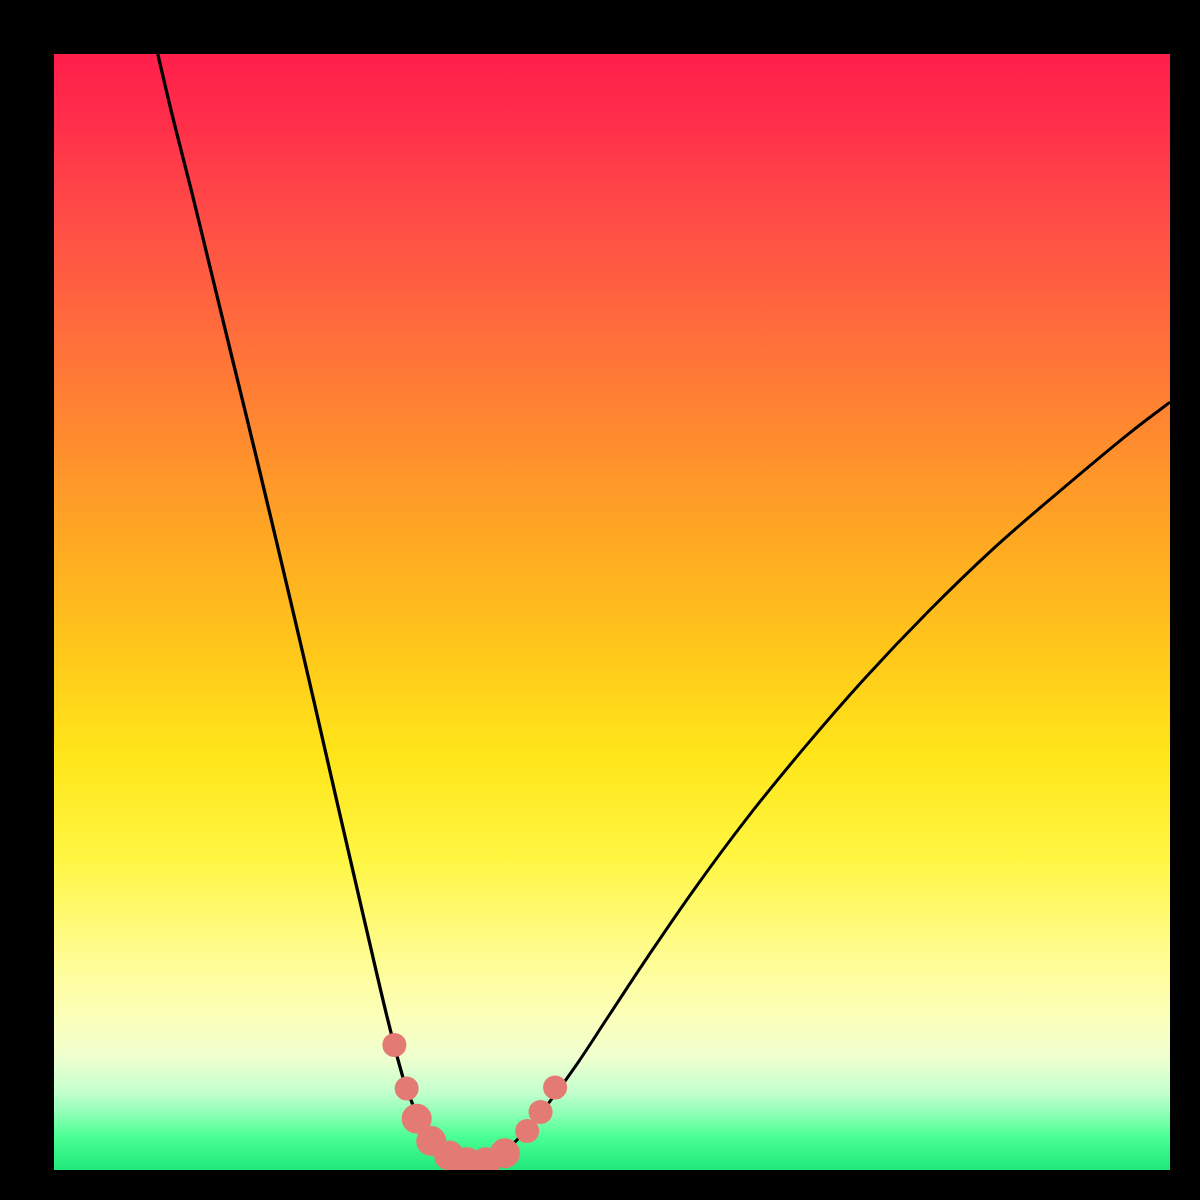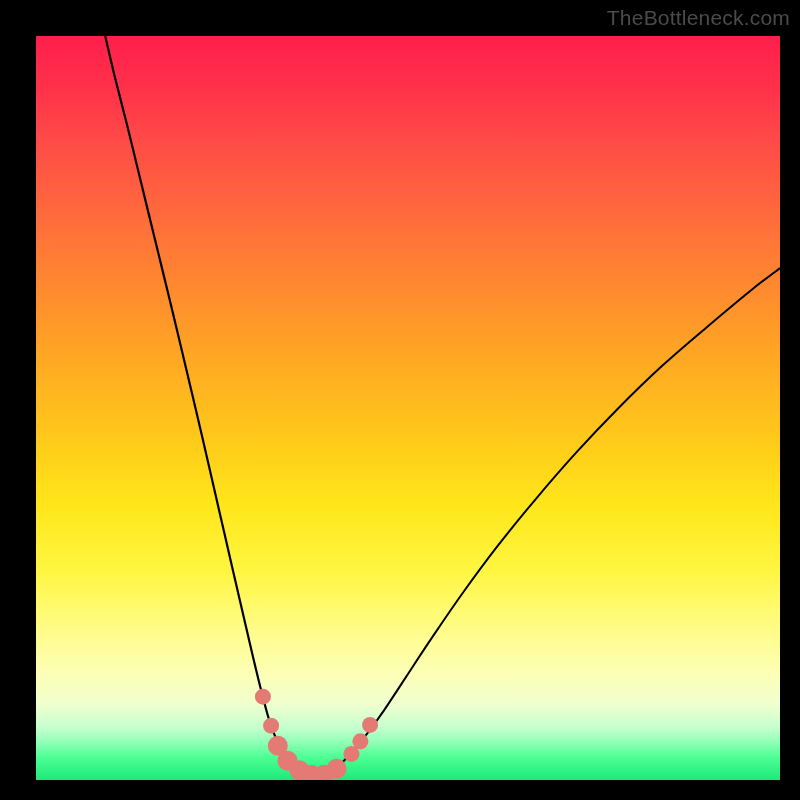--- a/index.html
+++ b/index.html
@@ -82,14 +82,13 @@
           <circle cx="263.38" cy="734.33" r="10" fill="#e47a74"></circle>
           <circle cx="275.28" cy="738.79" r="10" fill="#e47a74"></circle>
           <circle cx="287.93" cy="738.79" r="10" fill="#e47a74"></circle>
           <circle cx="300.58" cy="732.84" r="10" fill="#e47a74"></circle>
           <circle cx="315.46" cy="717.96" r="8" fill="#e47a74"></circle>
           <circle cx="324.38" cy="705.31" r="8" fill="#e47a74"></circle>
           <circle cx="334.06" cy="688.94" r="8" fill="#e47a74"></circle>
         </g>
     </svg>
   </div>
-  <div class="watermark">TheBottleneck.com</div>
 </div>
 
 </body></html>

